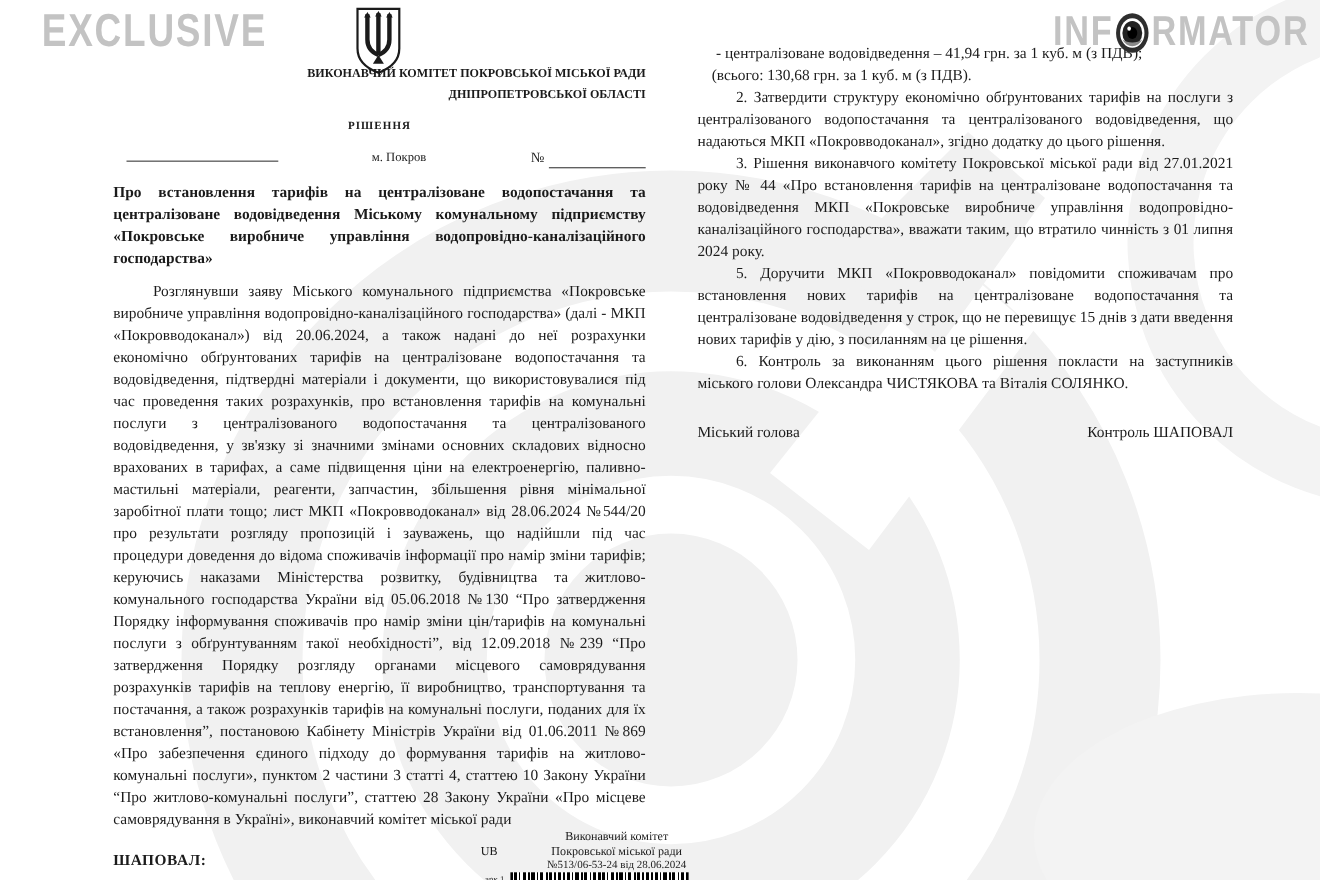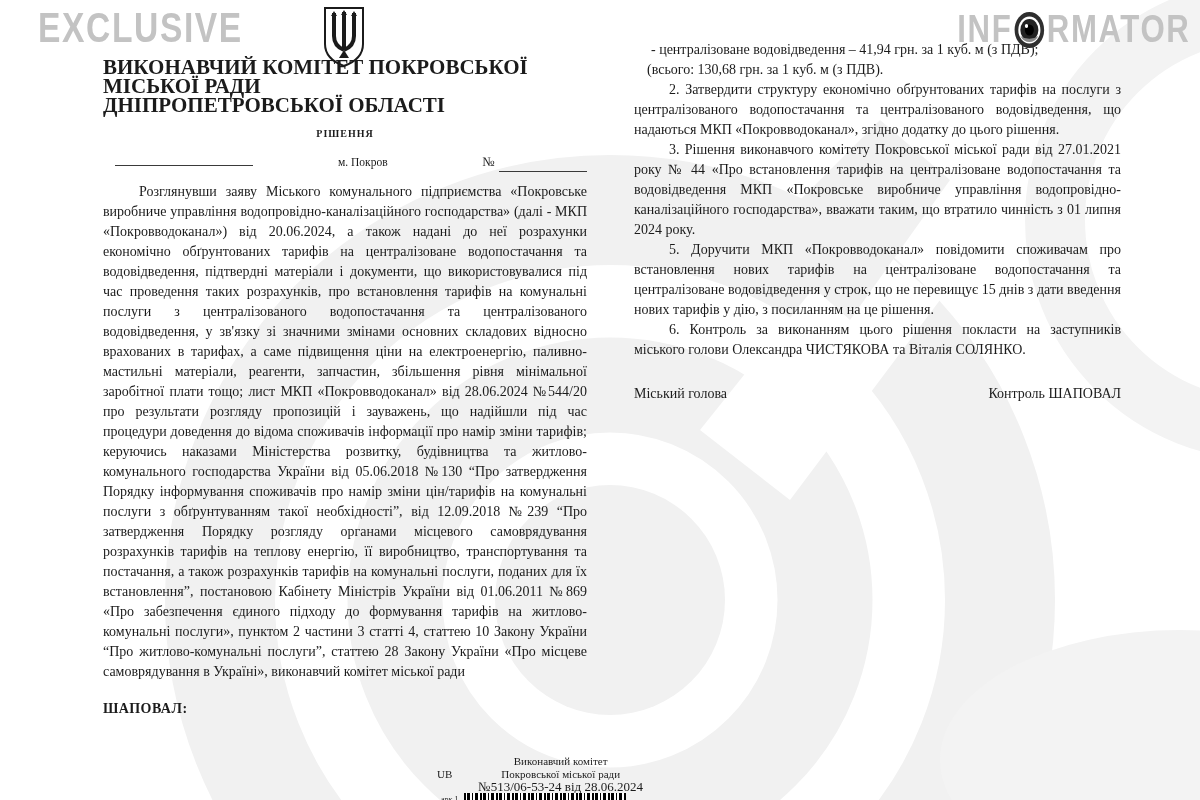--- a/index.html
+++ b/index.html
@@ -31,21 +31,21 @@
   .emblem { position:absolute; left:322px; top:6px; z-index:1; }
 
   .col-left {
     position:absolute; left:103px; top:58px; width:484px;
     font-size:14px; line-height:20px; z-index:1;
   }
   .col-right {
     position:absolute; left:634px; top:40px; width:487px;
     font-size:14px; line-height:20px; z-index:1;
   }
-  .org-name { text-align:left; font-weight:700; font-size:21px; line-height:19px;font-family:Liberation Serif, serif; }
+  .org-name { text-align:right; font-weight:700; font-size:11px; line-height:19px;font-family:Liberation Serif, serif; }
   .doc-type { text-align:center; font-weight:700; font-size:10px; margin-top:9px; letter-spacing:1px; }
   .meta-row { display:flex; margin-top:8px; font-size:11.5px; }
   .date-line { width:138px; border-bottom:1.3px solid #3a3a3a; height:14px; margin-left:12px; }
   .place { flex:1; text-align:center; padding-right:10px; }
   .number-group { display:flex; align-items:flex-end; }
   .number-label { font-size:13px; }
   .number-line { width:88px; border-bottom:1.3px solid #3a3a3a; height:14px; margin-left:4px; }
 
   .doc-title { margin-top:13px; font-weight:700; text-align:justify; }
   .paragraph { text-align:justify; text-indent:36px; }
@@ -54,21 +54,21 @@
   .tariff-right { padding-left:17px; }
   .total-line { padding-left:13px; }
   .item-right { text-indent:35px; text-align:justify; }
 
   .signature-row { display:flex; justify-content:space-between; margin-top:24px;gap:32px; }
 
   .stamp { position:absolute; left:437px; top:755px; width:218px; z-index:1; }
   .stamp-top { display:flex; gap:14px; align-items:center; }
   .stamp-code { font-size:11px; padding-top:1px; }
   .stamp-org { text-align:center; font-size:11px; line-height:13px; flex:1; }
-  .stamp-number { font-size:13px; line-height:11px; }
+  .stamp-number { font-size:10px; line-height:11px; }
   .stamp-bottom { display:flex; align-items:center; gap:6px; margin-top:1px; padding-left:4px; }
   .sheet-label { font-size:8px; }
   .barcode {
     width:162px; height:12px;
     background:repeating-linear-gradient(90deg,
       #000 0 2px,#fff 2px 3px,#000 3px 6px,#fff 6px 8px,
       #000 8px 9px,#fff 9px 11px,#000 11px 14px,#fff 14px 16px);
   }
 </style>
 </head>
@@ -116,20 +116,21 @@
   </div>
   <div class="doc-type">РІШЕННЯ</div>
   <div class="meta-row">
     <div class="date-line"></div>
     <div class="place">м. Покров</div>
     <div class="number-group">
       <span class="number-label">№</span>
       <span class="number-line"></span>
     </div>
   </div>
+  <div class="doc-title">Про встановлення тарифів на централізоване водопостачання та централізоване водовідведення Міському комунальному підприємству «Покровське виробниче управління водопровідно-каналізаційного господарства»</div>
   <div class="paragraph preamble">Розглянувши заяву Міського комунального підприємства «Покровське виробниче управління водопровідно-каналізаційного господарства» (далі - МКП «Покровводоканал») від 20.06.2024, а також надані до неї розрахунки економічно обґрунтованих тарифів на централізоване водопостачання та водовідведення, підтвердні матеріали і документи, що використовувалися під час проведення таких розрахунків, про встановлення тарифів на комунальні послуги з централізованого водопостачання та централізованого водовідведення, у зв'язку зі значними змінами основних складових відносно врахованих в тарифах, а саме підвищення ціни на електроенергію, паливно-мастильні матеріали, реагенти, запчастин, збільшення рівня мінімальної заробітної плати тощо; лист МКП «Покровводоканал»  від 28.06.2024 №544/20 про результати розгляду пропозицій і зауважень, що надійшли під час процедури доведення до відома споживачів інформації про намір зміни тарифів; керуючись наказами Міністерства розвитку, будівництва та житлово-комунального господарства України від 05.06.2018 №130 “Про затвердження Порядку інформування споживачів про намір зміни цін/тарифів на комунальні послуги з обґрунтуванням такої необхідності”, від 12.09.2018 №239 “Про затвердження Порядку розгляду органами місцевого самоврядування розрахунків тарифів на теплову енергію, її виробництво, транспортування та постачання, а також розрахунків тарифів на комунальні послуги, поданих для їх встановлення”, постановою Кабінету Міністрів України від 01.06.2011 №869 «Про забезпечення єдиного підходу до формування тарифів на житлово-комунальні послуги», пунктом 2 частини 3 статті 4, статтею 10 Закону України “Про житлово-комунальні послуги”, статтею 28 Закону України «Про місцеве самоврядування в Україні», виконавчий комітет міської ради</div>
   <div class="resolved">ШАПОВАЛ:</div>
 
 </div>
 
 <div class="col-right layer">
   <div class="tariff-right">- централізоване водовідведення – 41,94 грн. за 1 куб. м (з ПДВ);</div>
   <div class="total-line">(всього: 130,68 грн. за 1 куб. м (з ПДВ).</div>
   <div class="item-right">2. Затвердити структуру економічно обґрунтованих тарифів на послуги з централізованого водопостачання та централізованого водовідведення, що надаються МКП «Покровводоканал», згідно додатку до цього рішення.</div>
   <div class="item-right">3. Рішення виконавчого комітету Покровської міської ради від 27.01.2021 року № 44 «Про встановлення тарифів на централізоване водопостачання та водовідведення МКП «Покровське виробниче управління водопровідно-каналізаційного господарства», вважати таким, що втратило чинність з 01 липня  2024 року.</div>

